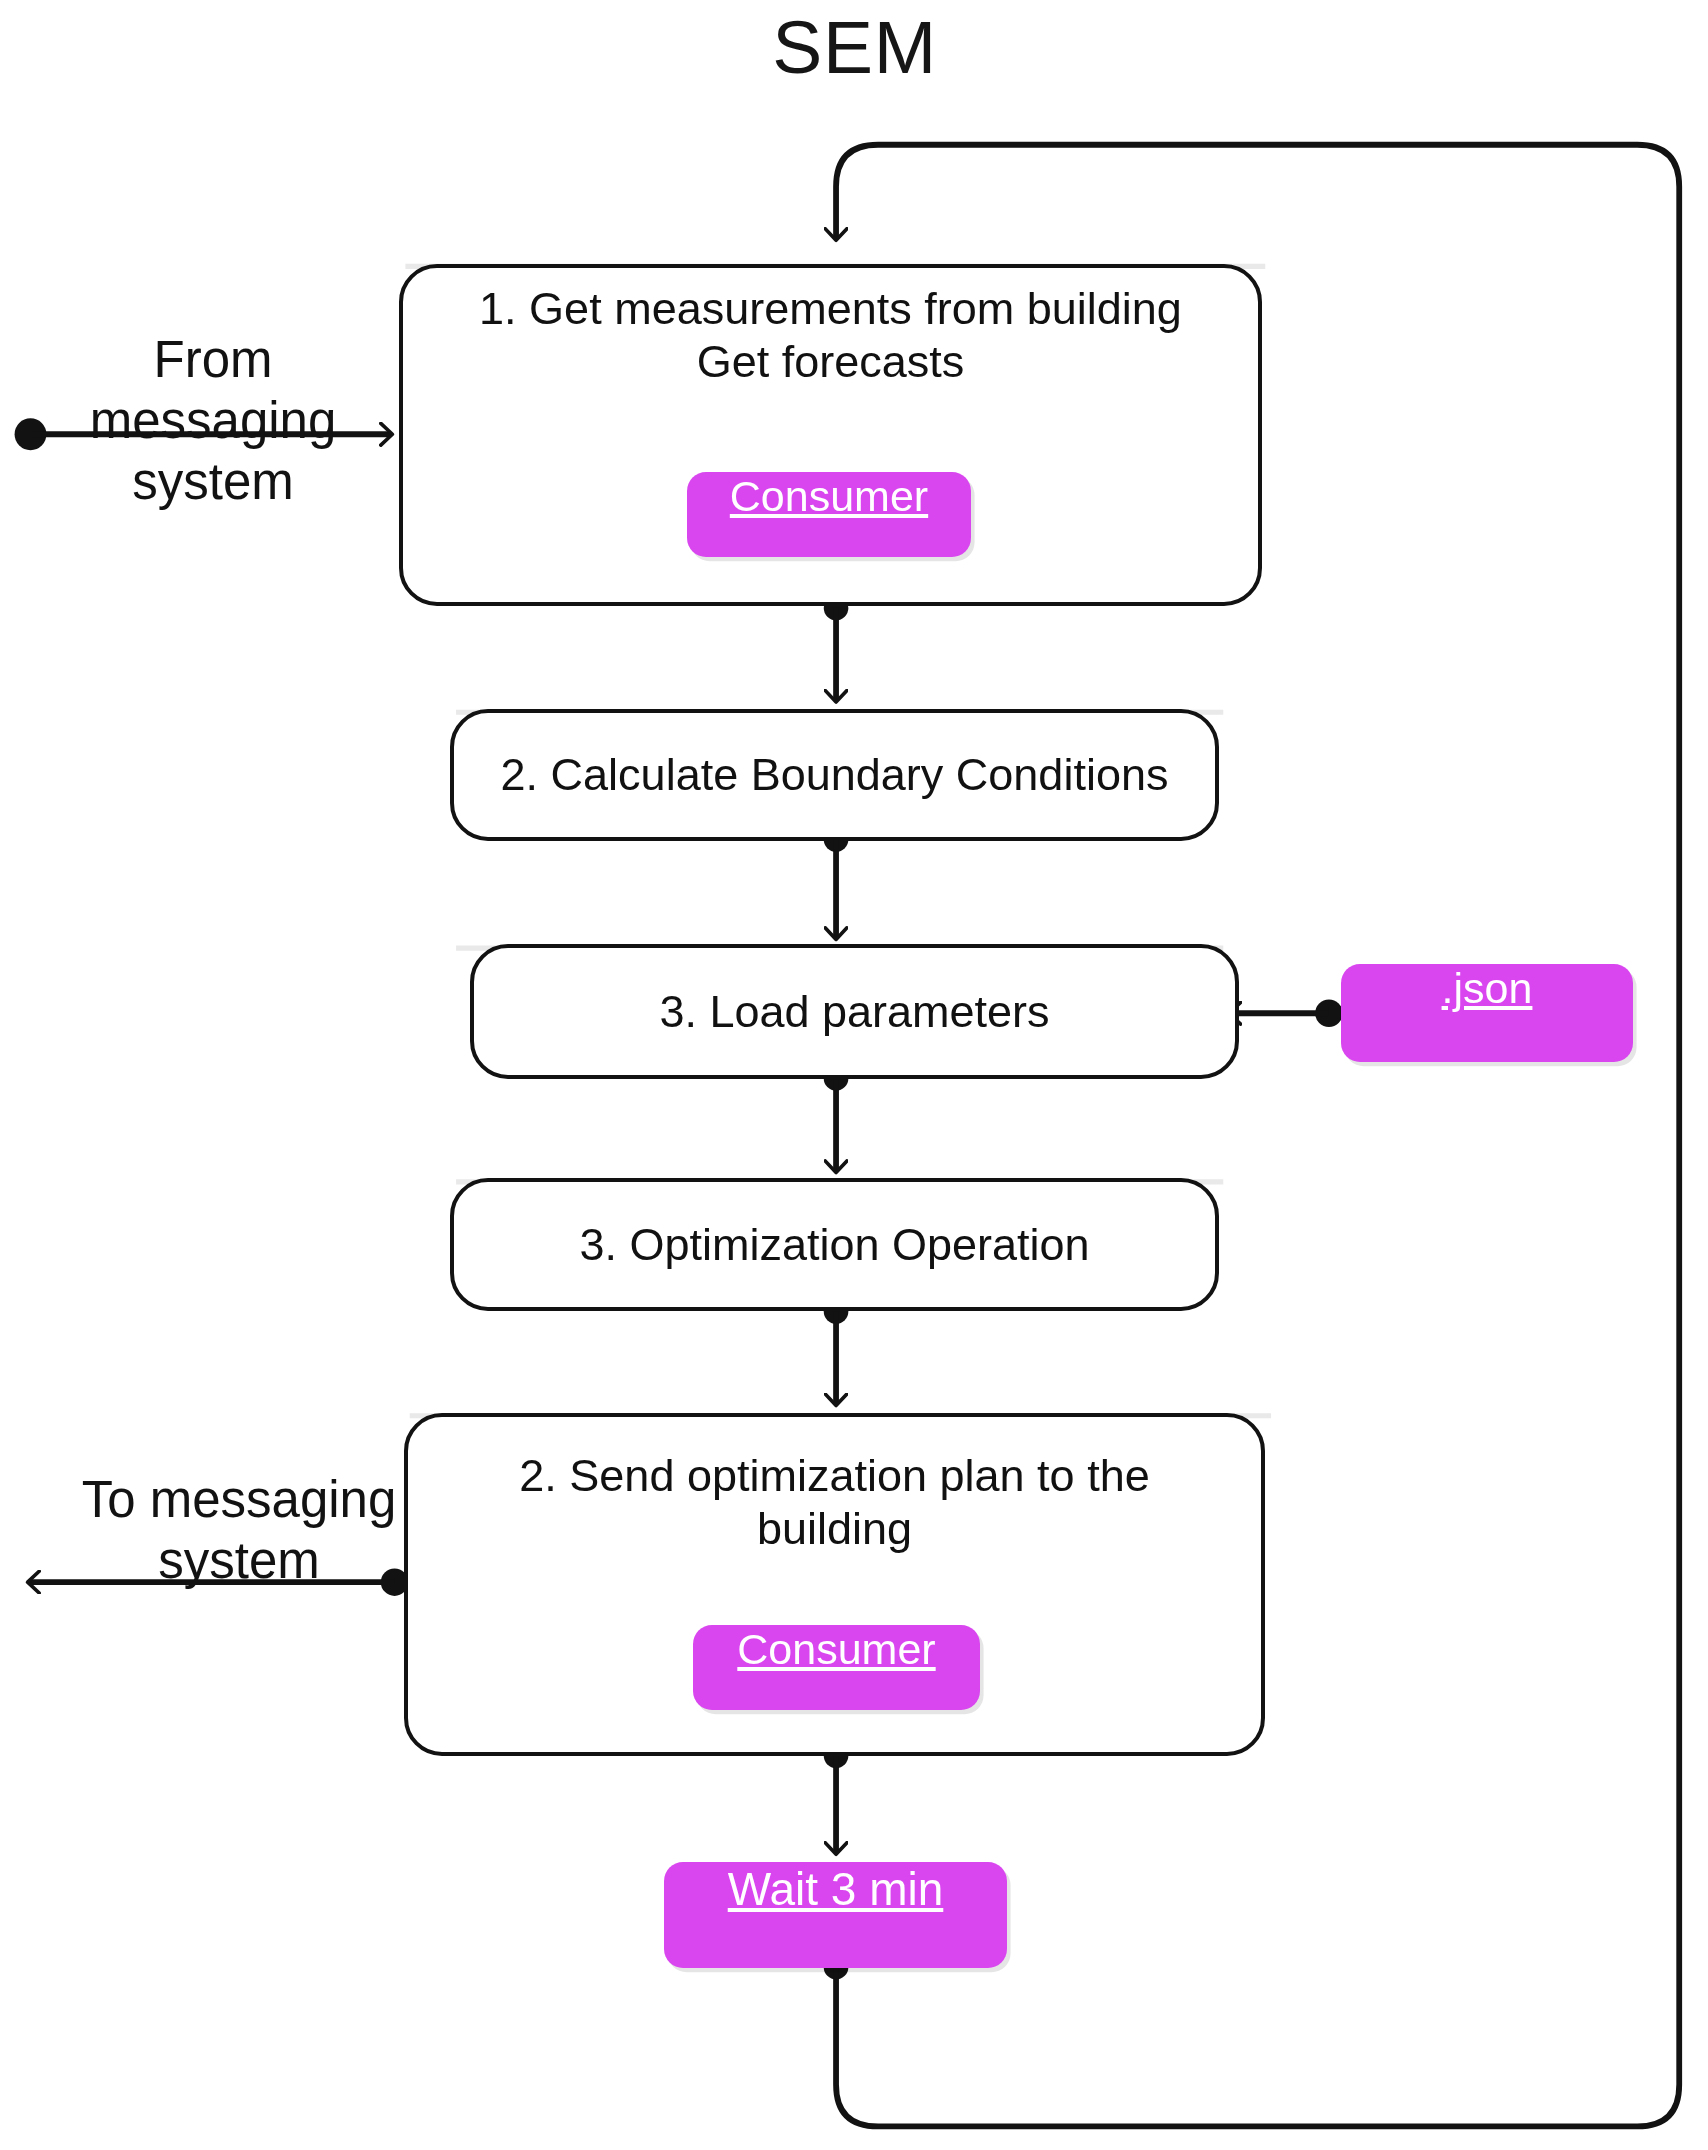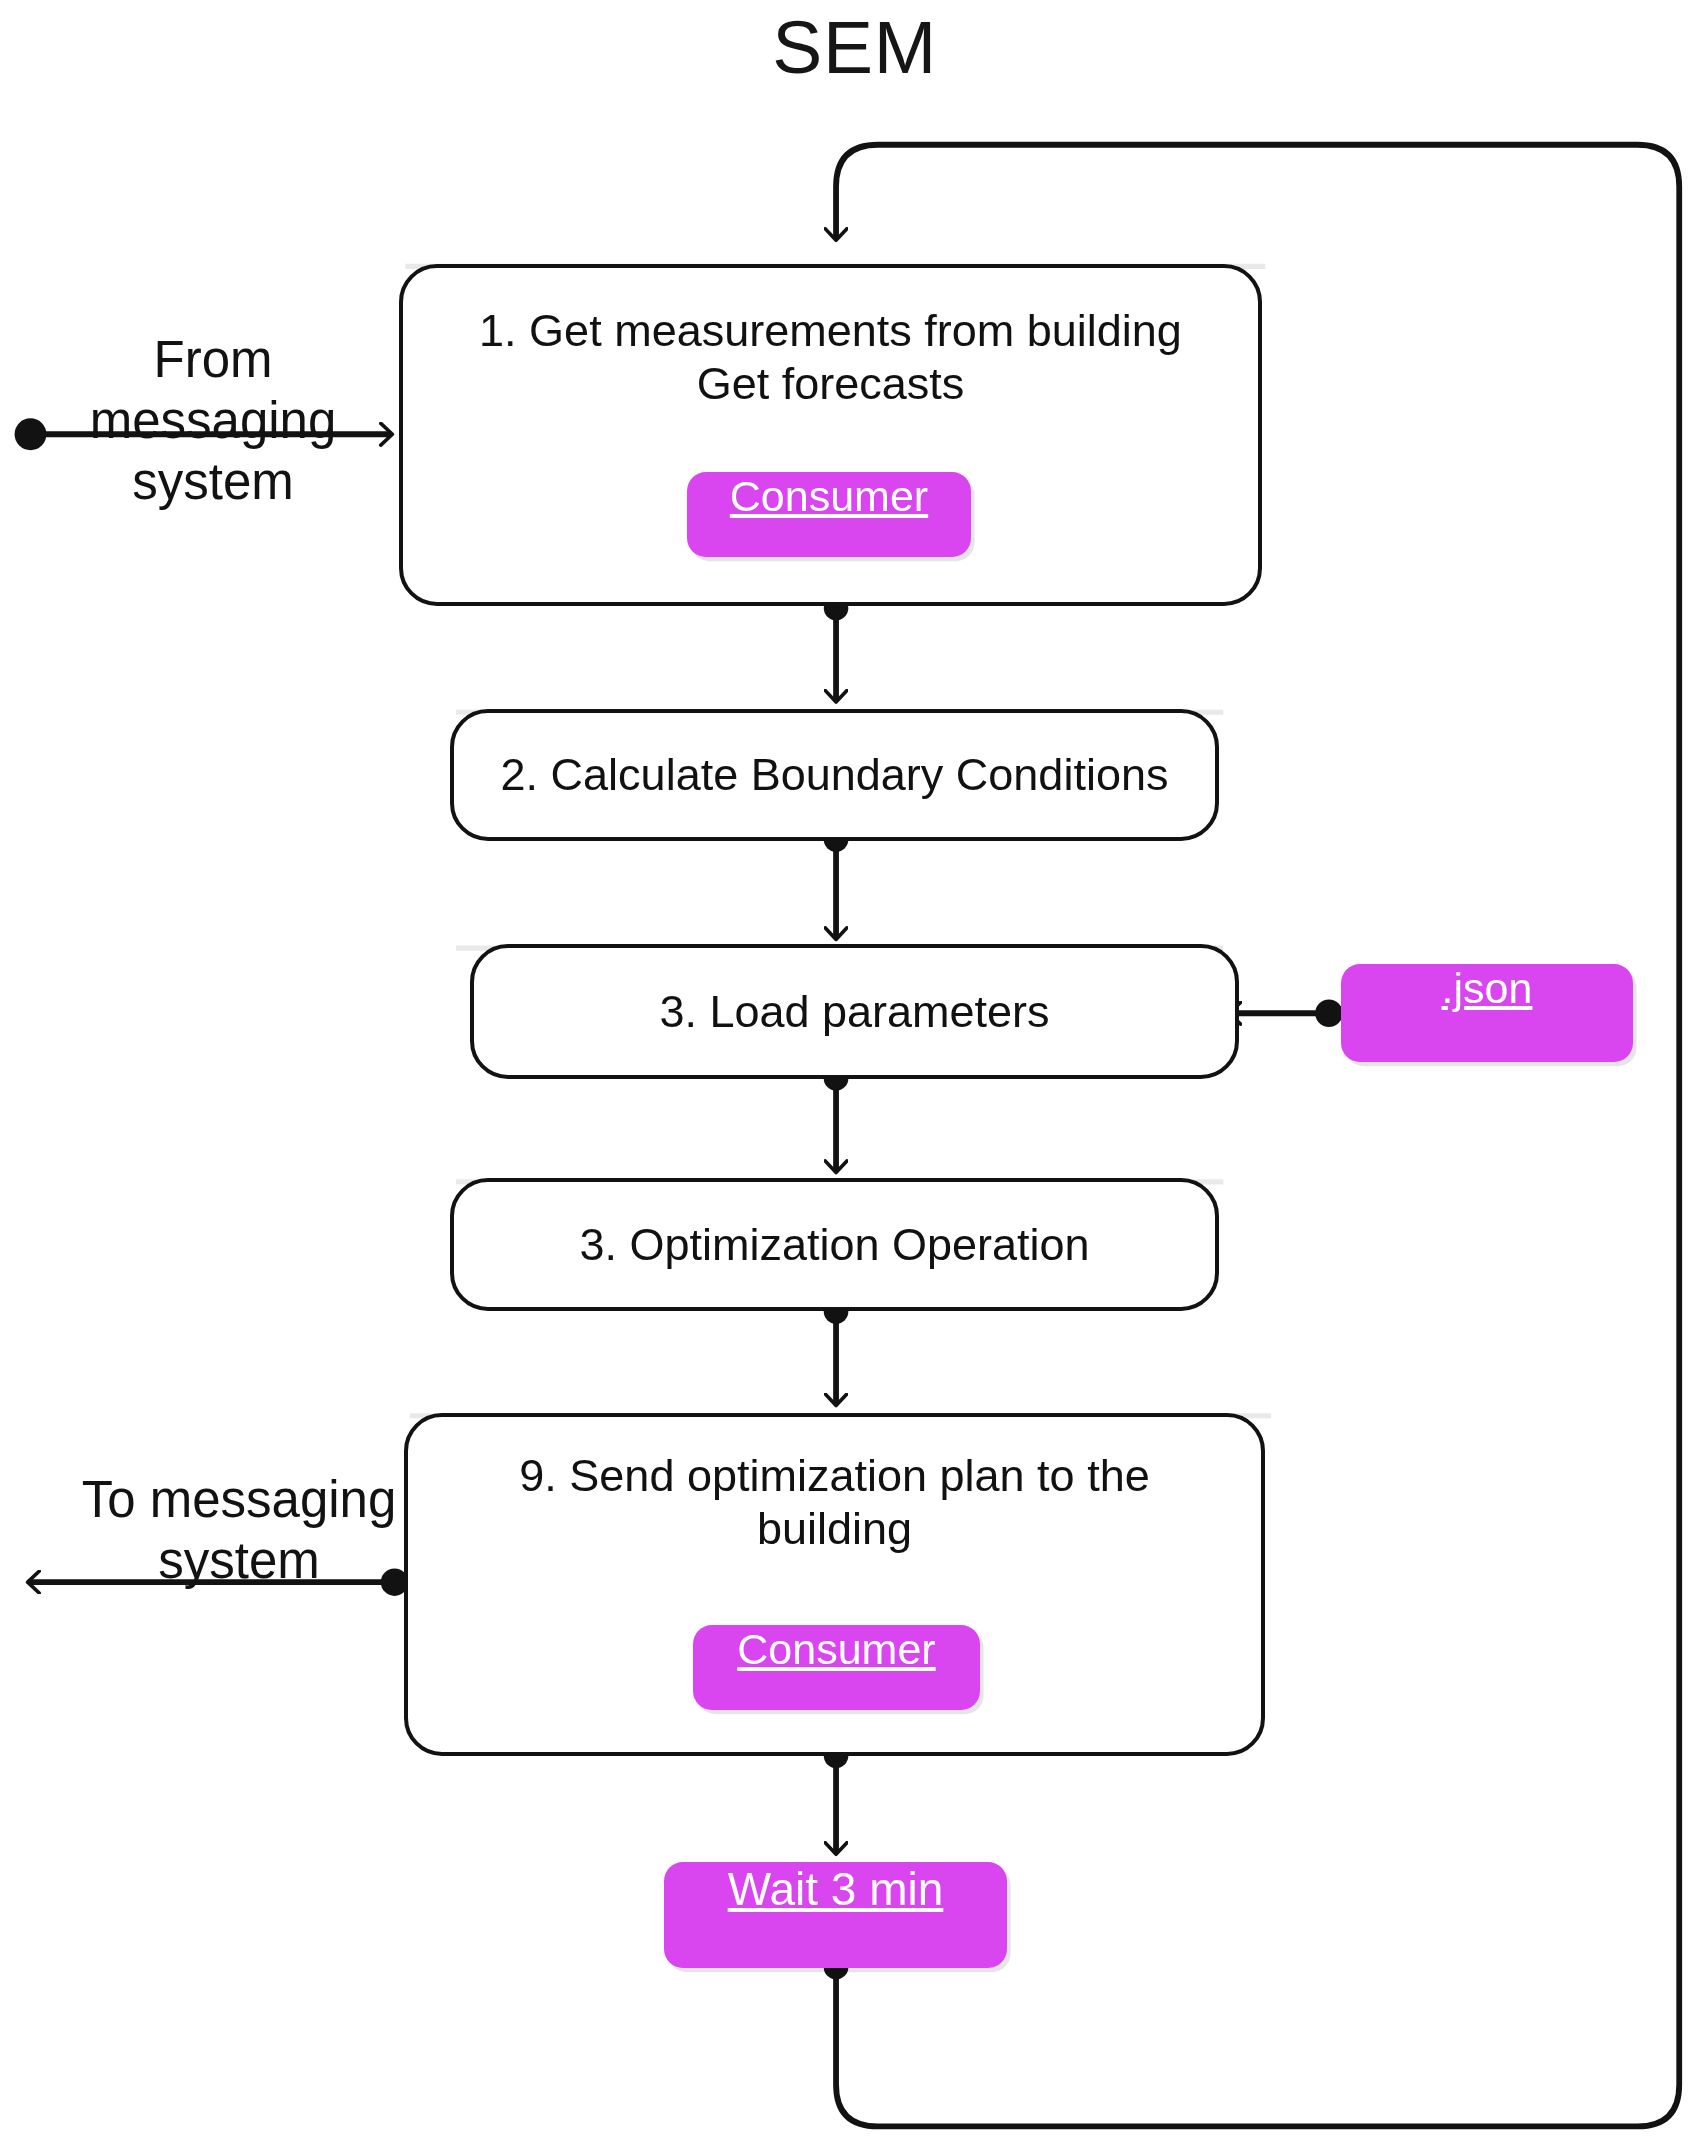--- a/index.html
+++ b/index.html
@@ -160,21 +160,21 @@
                H1213
                Q1155,200 1155,258
                V330" marker-end="url(#arrowOpen)"></path>
     </g>
   </svg>
 
   <div class="layer-text">
 
     <div class="ttl">SEM</div>
 
-    <div class="proc-box" style="left:399px; top:264px; width:863px; height:342px; padding-top:36px;">
+    <div class="proc-box" style="left:399px; top:264px; width:863px; height:342px; padding-top:14px;">
       <div class="proc-label">1. Get measurements from building
 Get forecasts</div>
     </div>
     <div class="chip" style="left:687px; top:472px; width:284px; height:85px;">
       <span>Consumer</span>
     </div>
 
     <div class="proc-box" style="left:450px; top:709px; width:769px; height:132px; justify-content:center;">
       <div class="proc-label">2. Calculate Boundary Conditions</div>
     </div>
@@ -185,21 +185,21 @@
 
     <div class="chip" style="left:1341px; top:964px; width:292px; height:98px;">
       <span>.json</span>
     </div>
 
     <div class="proc-box" style="left:450px; top:1178px; width:769px; height:133px; justify-content:center;">
       <div class="proc-label">3. Optimization Operation</div>
     </div>
 
     <div class="proc-box" style="left:404px; top:1413px; width:861px; height:343px; padding-top:32px;">
-      <div class="proc-label">9. Send optimization plan to the
+      <div class="proc-label">2. Send optimization plan to the
 building</div>
     </div>
     <div class="chip" style="left:693px; top:1625px; width:287px; height:85px;">
       <span>Consumer</span>
     </div>
 
     <div class="chip" style="left:664px; top:1862px; width:343px; height:106px; font-size:46px;">
       <span>Wait 3 min</span>
     </div>
 

